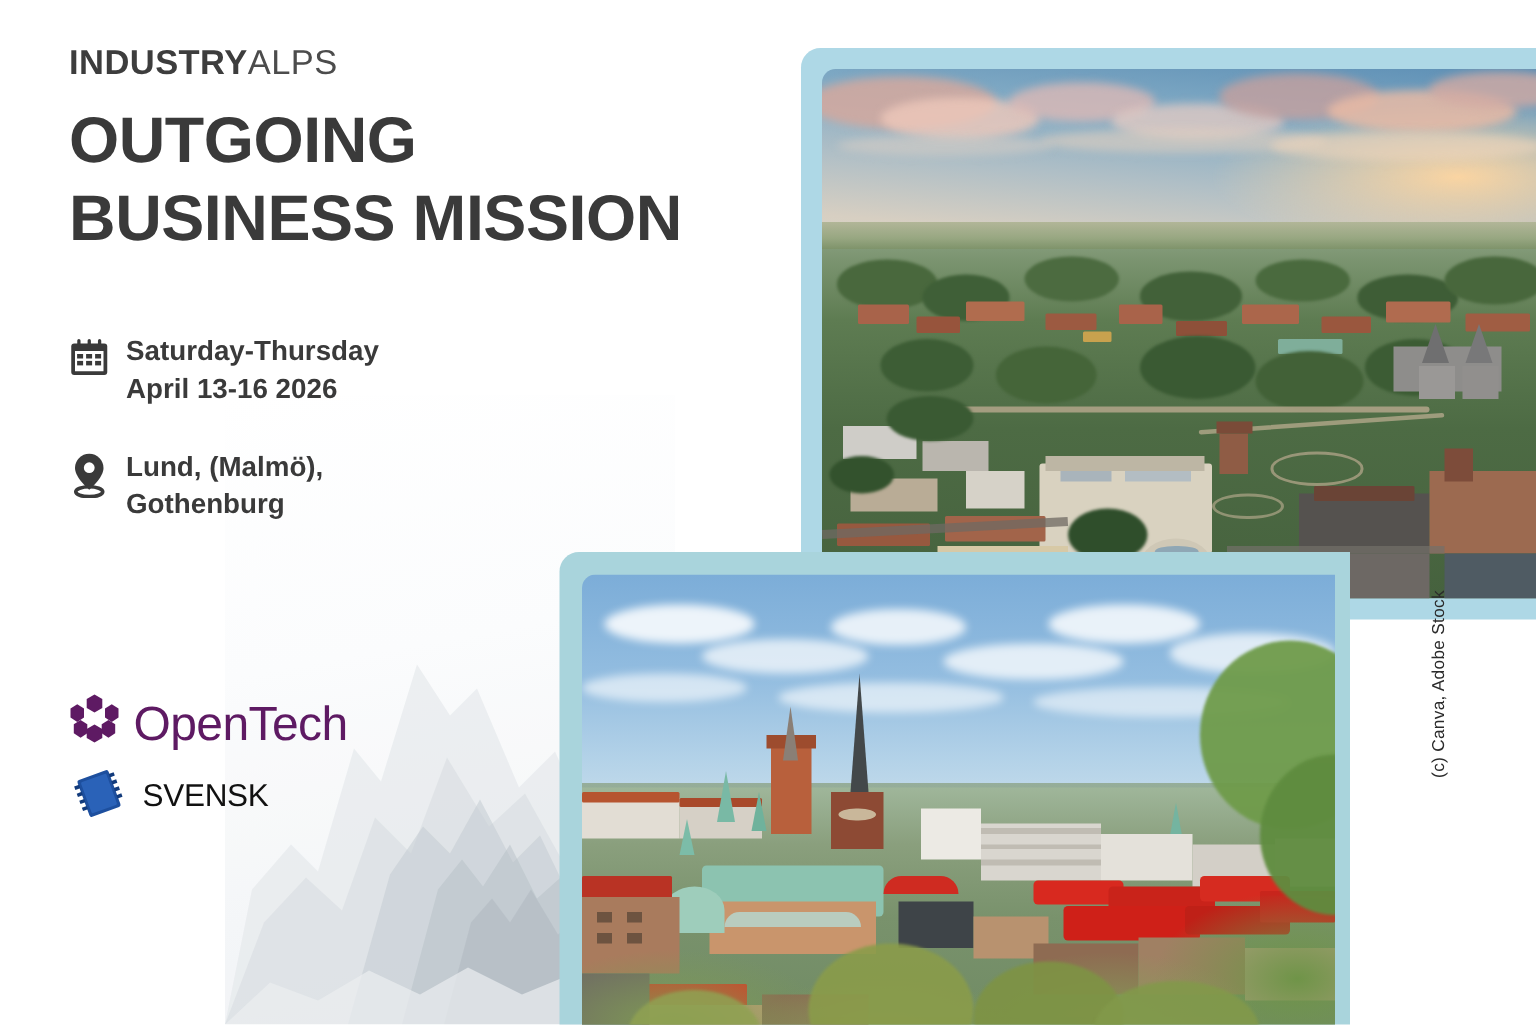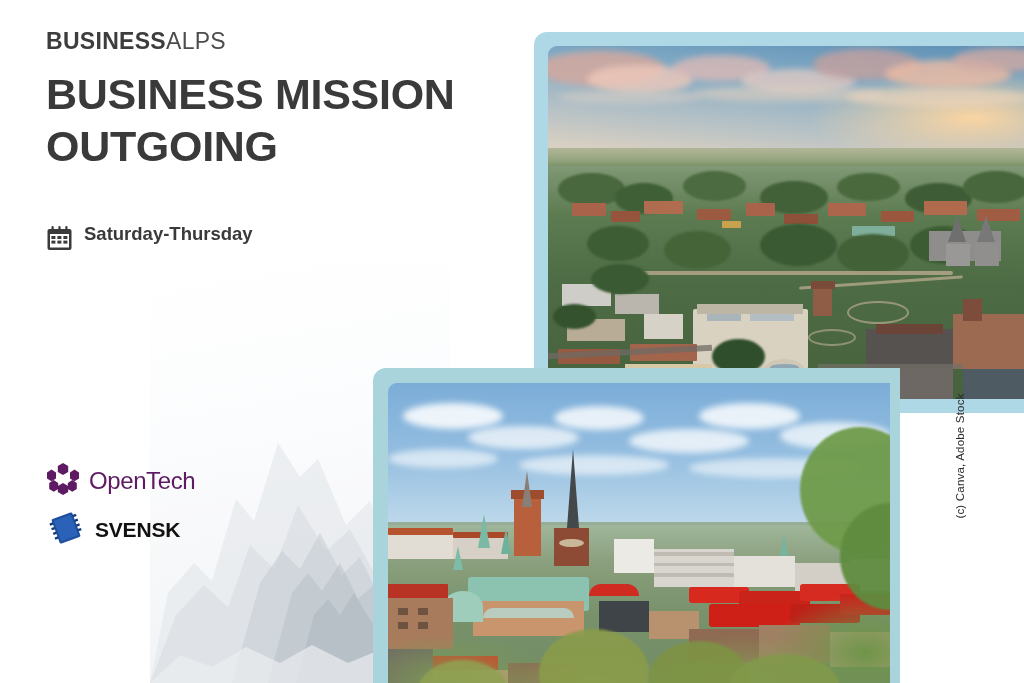--- a/index.html
+++ b/index.html
@@ -94,31 +94,31 @@
   .logo-invest .word-invest { color: #d9431f; font-weight: bold; }
   .logo-invest .word-rest   { color: #b9b9b9; font-weight: 300; }
 
   .logo-opentech {
     display: flex;
     align-items: center;
     gap: 9px;
     margin-bottom: 8px;
   }
   .logo-opentech .ot-text {
-    font-size: 24px;
+    font-size: 32px;
     font-weight: 500;
     color: #5e1a63;
     letter-spacing: -0.4px;
     line-height: 1;
   }
 
   .logo-svensk { display: flex; align-items: center; gap: 9px; }
   .logo-svensk .sv-text {
     font-size: 21px;
-    font-weight: bold;
+    font-weight: normal;
     color: #111111;
     line-height: 1.08;
     letter-spacing: -0.2px;
   }
 
   
   .photo-frame { position: absolute; overflow: hidden; }
   .photo-frame .photo { position: absolute; overflow: hidden; }
 
   #frame-lund {
@@ -397,26 +397,26 @@
     <div class="tree" style="left:90%; top:38%; width:20%; height:34%; background:#5f8c3f;opacity:0.95;"></div>
     <div class="tree" style="left:30%; top:78%; width:22%; height:28%; background:#8a9c4a;opacity:0.9;"></div>
     <div class="tree" style="left:52%; top:82%; width:20%; height:24%; background:#7e9344;opacity:0.9;"></div>
     <div class="tree" style="left:6%;  top:88%; width:18%; height:20%; background:#90a152;opacity:0.85;"></div>
     <div class="tree" style="left:68%; top:86%; width:22%; height:22%; background:#82994a;opacity:0.88;"></div>
   </div>
 </div>
 
 <div class="left-col">
   <div class="brand">
-    <span class="b-strong">BUSINESS</span><span class="b-light">ALPS</span>
+    <span class="b-strong">INDUSTRY</span><span class="b-light">ALPS</span>
   </div>
 
   <div>
+    <div class="headline">OUTGOING</div>
     <div class="headline">BUSINESS MISSION</div>
-    <div class="headline">OUTGOING</div>
   </div>
 
 
   <div class="info-block">
 
     <div class="info-row">
       <div class="info-icon">
         <svg width="27" height="27" viewBox="0 0 27 27">
           <rect x="1.5" y="4" width="24" height="21" rx="2" fill="#3a3a3a"></rect>
           <rect x="4" y="9" width="19" height="13.5" fill="#ffffff"></rect>
@@ -428,23 +428,37 @@
             <rect x="11.4" y="11" width="4" height="3"></rect>
             <rect x="17.4" y="11" width="4" height="3"></rect>
             <rect x="5.4" y="15.6" width="4" height="3"></rect>
             <rect x="11.4" y="15.6" width="4" height="3"></rect>
             <rect x="17.4" y="15.6" width="4" height="3"></rect>
           </g>
         </svg>
       </div>
       <div class="info-text">
         <div>Saturday-Thursday</div>
+        <div>April 13-16 2026</div>
       </div>
     </div>
 
+    <div class="info-row">
+      <div class="info-icon">
+        <svg width="27" height="30" viewBox="0 0 27 30">
+          <path d="M13.5 0.5 C8.2 0.5 4 4.7 4 10 C4 16.6 13.5 24.5 13.5 24.5 C13.5 24.5 23 16.6 23 10 C23 4.7 18.8 0.5 13.5 0.5 Z" fill="#3a3a3a"></path>
+          <circle cx="13.5" cy="9.8" r="3.6" fill="#ffffff"></circle>
+          <ellipse cx="13.5" cy="25.8" rx="9" ry="3.3" fill="none" stroke="#3a3a3a" stroke-width="2.4"></ellipse>
+        </svg>
+      </div>
+      <div class="info-text">
+        <div>Lund, (Malmö),</div>
+        <div>Gothenburg</div>
+      </div>
+    </div>
 
   </div>
 </div>
 
 <div class="logos">
 
 
   <div class="logo-opentech">
     <span>
       <svg width="34" height="34" viewBox="0 0 34 34">

